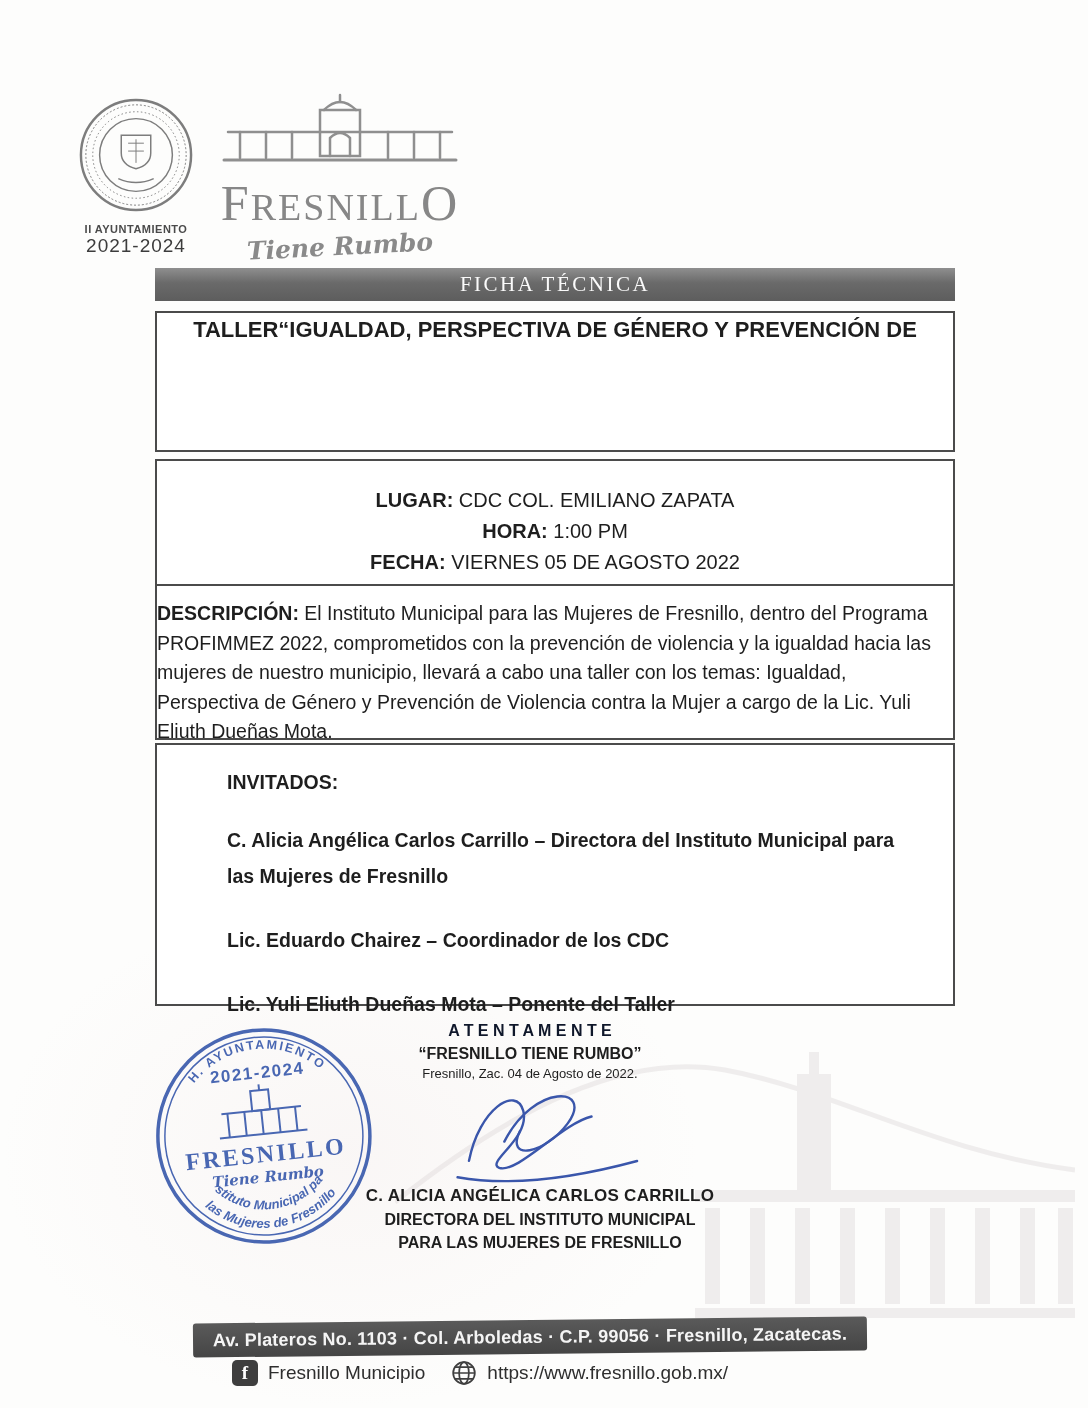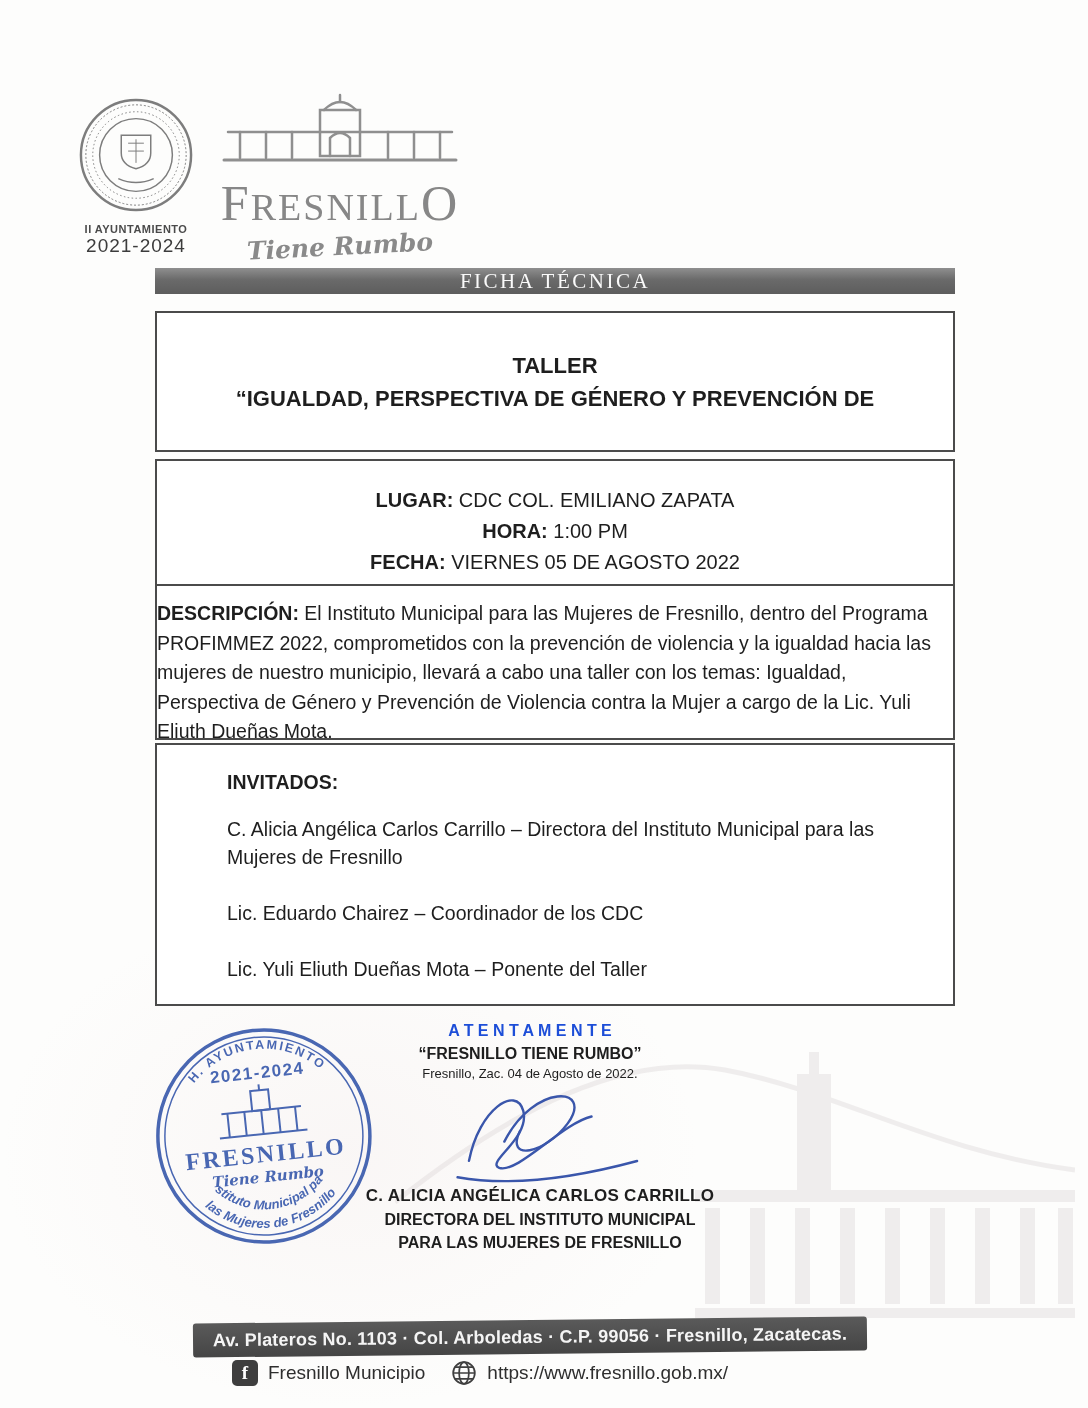--- a/index.html
+++ b/index.html
@@ -23,40 +23,40 @@
 
   
   .logo-wrap { left:212px; top:92px; width:256px; text-align:center; }
   .logo-name { font-family:"Liberation Serif", serif; font-size:38px; letter-spacing:2px;
                color:#878787; line-height:1; margin-top:2px; white-space:nowrap; }
   .logo-name .cap { font-size:1.32em; }
   .logo-tagline { font-family:"DejaVu Serif", serif; font-style:italic; font-weight:bold;
                   font-size:25px; color:#8a8a8a; transform:rotate(-3deg); margin-top:4px; }
 
   
-  .banner { left:155px; top:268px; width:800px; height:26px;
+  .banner { left:155px; top:268px; width:800px; height:33px;
             background:linear-gradient(180deg,#8f8f8f 0%,#6a6a6a 45%,#5d5d5d 100%);
             display:flex; align-items:center; justify-content:center; }
   .banner span { font-family:"Liberation Serif", serif; font-size:21px;
                  letter-spacing:2.5px; color:#fafafa; }
 
   
   .doc-box { position:absolute; left:155px; width:800px; background:#ffffff; border:2px solid #4b4b4b; }
-  .title-box { top:311px; height:141px; display:flex; flex-direction:column; justify-content:center;
+  .title-box { top:311px; height:141px; display:flex; flex-direction:row; justify-content:center;
                text-align:center; font-weight:bold; font-size:22px; line-height:33px; }
   .event-box { top:459px; height:145px; display:flex; flex-direction:column; justify-content:center;
                text-align:center; font-size:20px; line-height:31px; }
   .desc-box  { top:584px; height:156px; padding:13px 0; font-size:19.5px; line-height:29.5px; }
   .guests-box{ top:743px; height:263px; padding:26px 48px 0 70px; font-size:19.5px; }
-  .g-head { font-weight:bold; margin-bottom:21px; }
-  .g-item { margin-bottom:28px; line-height:28px; }
+  .g-head { font-weight:bold; margin-bottom:28px; }
+  .g-item { margin-bottom:28px; line-height:36px;font-weight:bold; }
 
   
   .aten-block { left:360px; top:1022px; width:340px; text-align:center; }
-  .aten-1 { font-size:16px; font-weight:bold; color:#1d4ed8; }
+  .aten-1 { font-size:16px; font-weight:bold; color:#0f172a; }
   .aten-2 { font-size:16px; font-weight:bold; margin-top:5px; }
   .aten-3 { font-size:13px; margin-top:3px; }
   .signature { left:440px; top:1066px; transform:rotate(-2deg); }
   .name-block { left:320px; top:1186px; width:440px; text-align:center; font-weight:bold; }
   .name-1 { font-size:17px; letter-spacing:.3px; }
   .name-2 { font-size:16px; margin-top:5px; }
 
   
   .stamp { left:146px; top:1012px; transform:rotate(-6deg); opacity:.92; }
 

